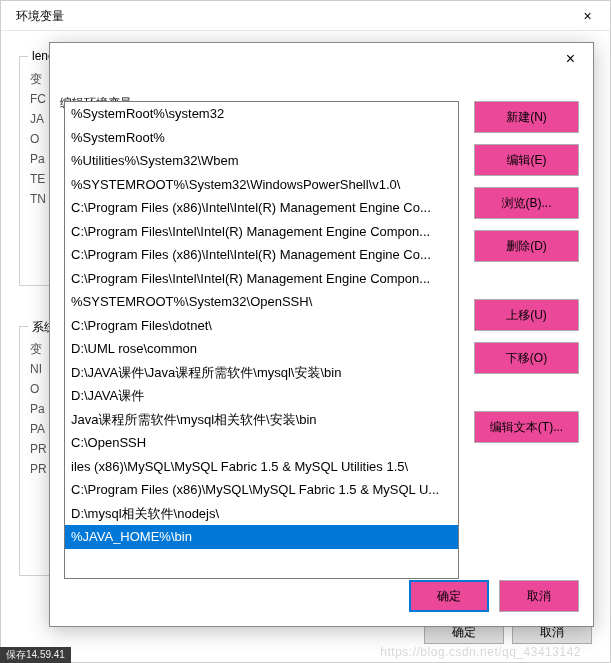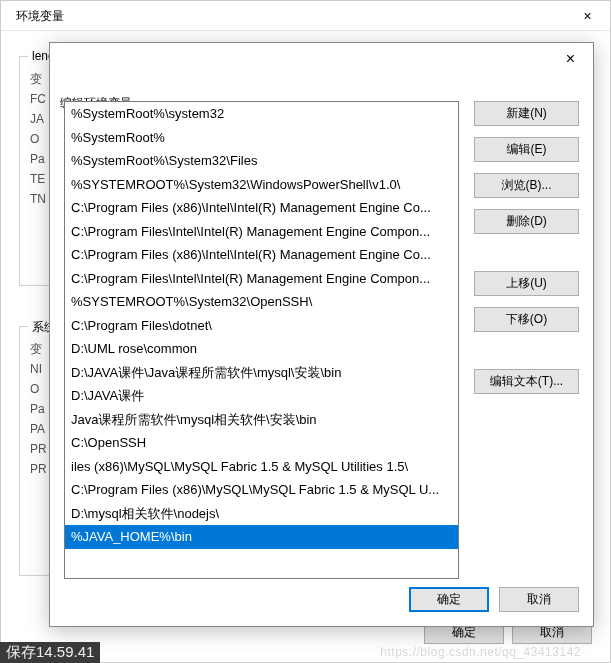--- a/index.html
+++ b/index.html
@@ -23,29 +23,29 @@
   .modal { position: absolute; left: 49px; top: 42px; width: 545px; height: 585px; background: #fff; border: 1px solid #888; box-shadow: 0 4px 20px rgba(0,0,0,.25); }
   .modal-titlebar { height: 31px; display: flex; align-items: center; padding-left: 10px; font-size: 12px; margin-top: 45px; }
   .modal-close { position: absolute; right: 0; top: 0; width: 45px; height: 31px; display: flex; align-items: center; justify-content: center; font-size: 16px; font-weight: 300; }
   .modal-body { position: absolute; left: 14px; right: 14px; top: 42px; bottom: 14px; margin-top: 16px; }
 
   .listbox { position: absolute; left: 0; top: 0; width: 395px; height: 478px; border: 1px solid #7a7a7a; background: #fff; overflow: hidden; }
   .listbox .item { padding: 2px 6px; font-size: 13px; line-height: 19.5px; white-space: nowrap; overflow: hidden; text-overflow: ellipsis; cursor: default; }
   .listbox .item.selected { background: #0078d7; color: #fff; }
 
   .side-btns { position: absolute; right: 0; top: 0; width: 105px; display: flex; flex-direction: column; }
-  .side-btns button, .bottom-btns button { height: 25px; background: #e5e5e5; border: 1px solid #adadad; font-size: 12px; cursor: default; margin-bottom: 11px; }
+  .side-btns button, .bottom-btns button { height: 32px; background: #ec4899; border: 1px solid #adadad; font-size: 12px; cursor: default; margin-bottom: 11px; }
   .side-btns button:focus, .bottom-btns button.primary { border: 2px solid #0078d7; outline: none; }
   .side-btns .gap { height: 26px; }
 
   .bottom-btns { position: absolute; right: 0; bottom: 0; display: flex; gap: 10px; }
   .bottom-btns button { width: 80px; margin-bottom: 0; }
 
   .watermark { position: absolute; right: 30px; bottom: 4px; color: #d8d8d8; font-size: 12px; letter-spacing: .5px; pointer-events: none; text-align: right; }
-  .tasktime { position: absolute; left: 0; bottom: 0; background: #3a3a3a; color: #eee; font-size: 15px; padding: 1px 6px; }
+  .tasktime { position: absolute; left: 0; bottom: 0; background: #3a3a3a; color: #eee; font-size: 10px; padding: 1px 6px; }
 </style>
 </head>
 <body>
 
 <div class="parent-dialog">
   <div class="parent-title">环境变量</div>
   <div class="parent-close">×</div>
   <div class="parent-body">
     <div class="group user">
       <div class="group-label">leno</div>
@@ -78,21 +78,21 @@
   </div>
 </div>
 
 <div class="modal">
   <div class="modal-titlebar">编辑环境变量</div>
   <div class="modal-close">×</div>
   <div class="modal-body">
     <div class="listbox" id="path-list">
         <div class="item">%SystemRoot%\system32</div>
         <div class="item">%SystemRoot%</div>
-        <div class="item">%SystemRoot%\System32\Files</div>
+        <div class="item">%Utilities%\System32\Wbem</div>
         <div class="item">%SYSTEMROOT%\System32\WindowsPowerShell\v1.0\</div>
         <div class="item">C:\Program Files (x86)\Intel\Intel(R) Management Engine Co...</div>
         <div class="item">C:\Program Files\Intel\Intel(R) Management Engine Compon...</div>
         <div class="item">C:\Program Files (x86)\Intel\Intel(R) Management Engine Co...</div>
         <div class="item">C:\Program Files\Intel\Intel(R) Management Engine Compon...</div>
         <div class="item">%SYSTEMROOT%\System32\OpenSSH\</div>
         <div class="item">C:\Program Files\dotnet\</div>
         <div class="item">D:\UML rose\common</div>
         <div class="item">D:\JAVA课件\Java课程所需软件\mysql\安装\bin</div>
         <div class="item">D:\JAVA课件</div>

